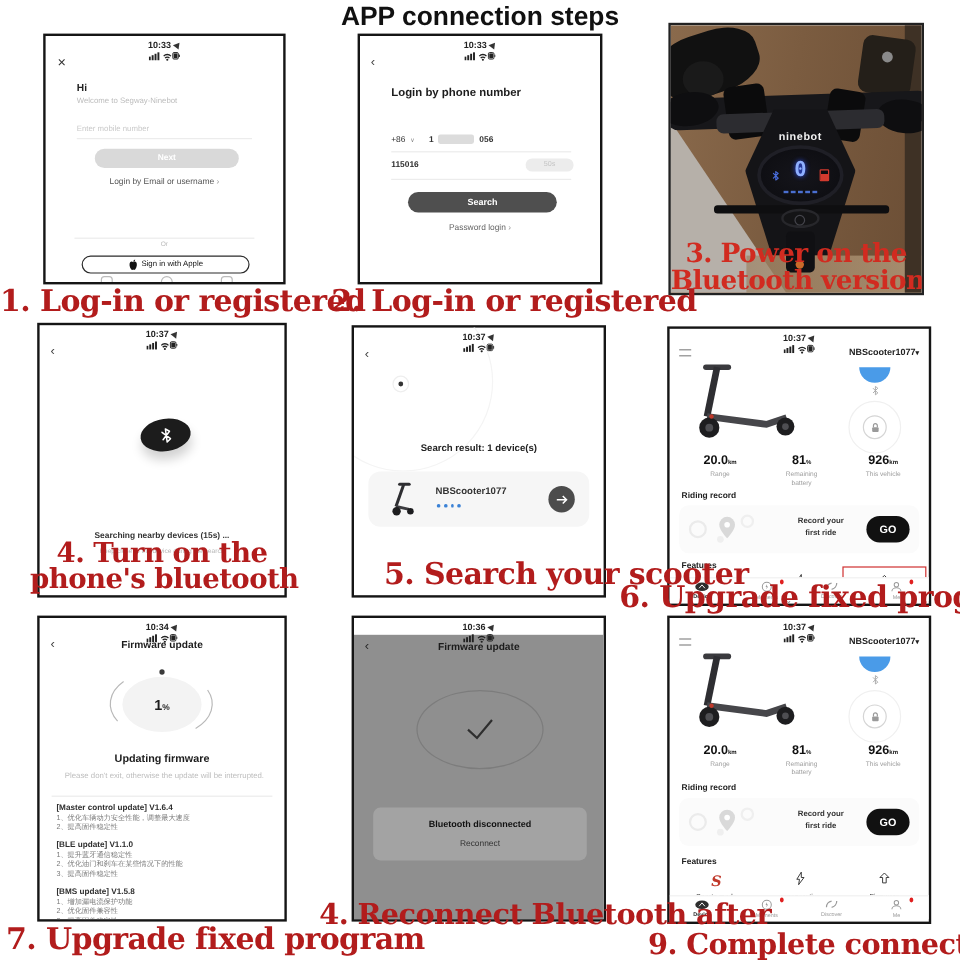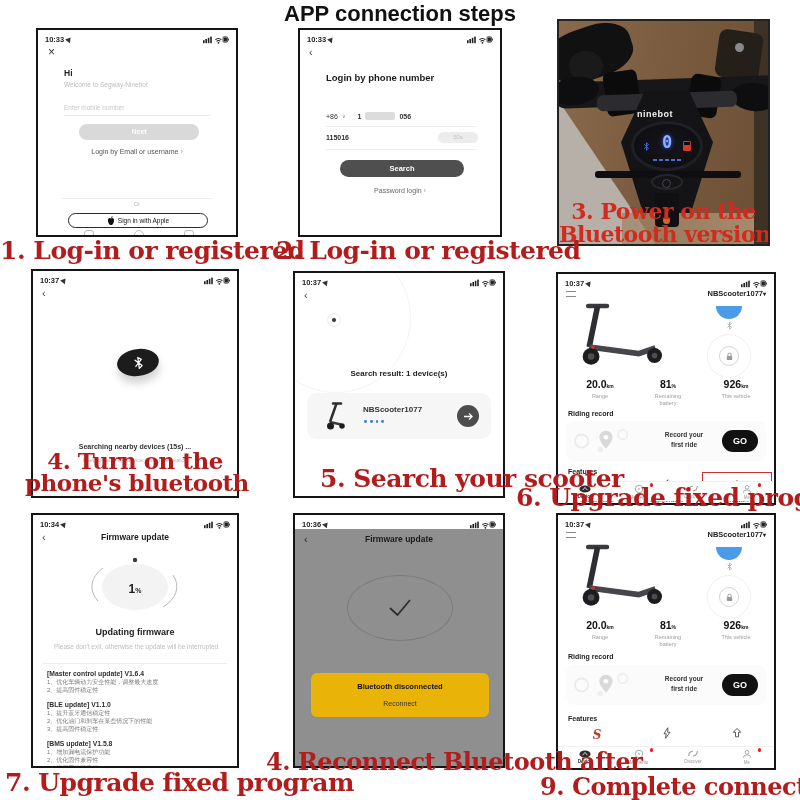--- a/index.html
+++ b/index.html
@@ -7,21 +7,21 @@
   .page { position:relative; width:800px; height:800px; background:#fff; overflow:hidden;
           font-family:"Liberation Sans", sans-serif; color:#333; }
   .abs { position:absolute; }
   .panel { position:absolute; background:#fff; border:2px solid #151515; overflow:hidden; }
   .caption { position:absolute; z-index:30; text-align:center; white-space:nowrap;
              font-family:"DejaVu Serif", serif; font-weight:bold; color:#b21c1c;
              letter-spacing:-0.5px; line-height:1; }
   .caption.photo { color:#d12b20; }
   
   .sb { position:absolute; top:3px; left:7px; right:7px; height:11px; display:flex;
-        justify-content:space-between; align-items:flex-end; z-index:5; }
+        justify-content:space-between; align-items:center; z-index:5;flex-direction:column; }
   .sb-time { font-size:7.5px; font-weight:bold; color:#222; display:flex; align-items:center; gap:2px; }
   .loc { width:0; height:0; border-left:3px solid transparent; border-right:3px solid transparent;
          border-bottom:5.5px solid #333; transform:rotate(38deg); display:inline-block; }
   .sb-icons { display:flex; align-items:center; }
   
   .backlt { position:absolute; left:9px; top:17px; font-size:11px; color:#444; line-height:1; }
   .pill { border-radius:99px; text-align:center; }
   .hairline { position:absolute; height:1px; background:#ececec; }
   .cfg { color:#c9c9c9; }
   .ctr { left:0; right:0; text-align:center; }
@@ -166,21 +166,21 @@
     <div class="abs" style="left:158px;top:10px;width:44px;height:48px;background:#241f19;border-radius:8px;transform:rotate(8deg);"></div>
     <div class="abs" style="left:176px;top:22px;width:9px;height:9px;background:#8a8a8a;border-radius:50%;"></div>
     <div class="abs" style="left:-6px;top:58px;width:225px;height:26px;background:#17171a;border-radius:13px;transform:rotate(-2deg);"></div>
     <div class="abs" style="left:-8px;top:56px;width:48px;height:28px;background:#0e0e10;border-radius:50%;transform:rotate(-8deg);"></div>
     <div class="abs" style="left:172px;top:62px;width:46px;height:28px;background:#0e0e10;border-radius:50%;transform:rotate(6deg);"></div>
     <div class="abs" style="left:46px;top:50px;width:34px;height:44px;background:#0b0b0c;border-radius:6px;transform:rotate(-8deg);"></div>
     <div class="abs" style="left:130px;top:54px;width:30px;height:42px;background:#0b0b0c;border-radius:6px;transform:rotate(9deg);"></div>
     <div class="abs" style="left:38px;top:72px;width:140px;height:16px;background:#2c2c30;border-radius:6px;transform:rotate(-2deg);"></div>
 
     <div class="abs" style="left:62px;top:70px;width:92px;height:122px;background:#141417;clip-path:polygon(26% 0,74% 0,100% 42%,76% 100%,24% 100%,0 42%);"></div>
-    <div class="abs" style="left:78px;top:88px;width:60px;height:11px;font-size:9px;font-weight:bold;color:#f2f2f2;letter-spacing:0.5px;">ninebot</div>
+    <div class="abs" style="left:78px;top:88px;width:60px;height:11px;text-align:center;font-size:9px;font-weight:bold;color:#f2f2f2;letter-spacing:0.5px;">ninebot</div>
     <div class="abs" style="left:72px;top:100px;width:72px;height:50px;background:radial-gradient(#15151b,#0c0c10);border:3px solid #1f1f26;border-radius:50%;">
       <svg width="7" height="11" viewBox="0 0 14 16" style="position:absolute;left:9px;top:17px;">
           <path d="M7 1 V15 M7 1 L11 4 L3 12 M7 15 L11 12 L3 4" stroke="#4a6fe0" stroke-width="1.8" fill="none" stroke-linejoin="round" stroke-linecap="round"></path>
         </svg>
       <div style="position:absolute;left:0;right:0;top:8px;text-align:center;font-family:'DejaVu Sans Mono',monospace;font-size:17px;font-weight:bold;color:#8fb0ff;text-shadow:0 0 4px #3355ff;">0</div>
       <div style="position:absolute;right:9px;top:17px;width:8px;height:10px;border:1.5px solid #d23a2e;border-radius:1px;background:linear-gradient(#0c0c10 35%,#d23a2e 35%);"></div>
       <div style="position:absolute;left:12px;right:12px;bottom:7px;display:flex;gap:2px;justify-content:center;">
         <span style="width:4px;height:2.5px;background:#4a6fd0;"></span>
           <span style="width:4px;height:2.5px;background:#4a6fd0;"></span>
           <span style="width:4px;height:2.5px;background:#4a6fd0;"></span>
@@ -517,21 +517,21 @@
         </span>
     </div>
     <div class="abs" style="left:0;right:0;top:14px;bottom:0;background:#8f8f8f;"></div>
     <div class="abs" style="left:9px;top:19px;font-size:11px;color:#2a2a2a;line-height:1;z-index:2;">‹</div>
     <div class="abs ctr" style="top:19px;font-size:8.5px;font-weight:bold;color:#1c1c1c;z-index:2;">Firmware update</div>
     <div class="abs" style="left:52px;top:60px;width:106px;height:66px;border:1px solid #7c7c7c;border-radius:50%;display:flex;align-items:center;justify-content:center;z-index:2;">
       <svg width="30" height="22" viewBox="0 0 30 22">
           <path d="M5 11 L12.5 18 L25 3" stroke="#2e2e2e" stroke-width="1.8" fill="none"></path>
         </svg>
     </div>
-    <div class="abs" style="left:16px;top:158px;width:178px;height:44px;background:#eab308;border-radius:6px;z-index:2;">
+    <div class="abs" style="left:16px;top:158px;width:178px;height:44px;background:#a3a3a3;border-radius:6px;z-index:2;">
       <div style="position:absolute;left:0;right:0;top:9px;text-align:center;font-size:7.5px;font-weight:bold;color:#111;">Bluetooth disconnected</div>
       <div style="position:absolute;left:0;right:0;top:27px;text-align:center;font-size:7px;color:#333;">Reconnect</div>
     </div>
   </div>
   <div class="caption" style="left:266px;top:750px;width:288px;font-size:24px;">4. Reconnect Bluetooth after</div>
 
   <div class="panel" id="p9" style="left:556px;top:513px;width:220px;height:257px;">
     <div class="sb">
       <span class="sb-time">
           <span>10:37</span>

